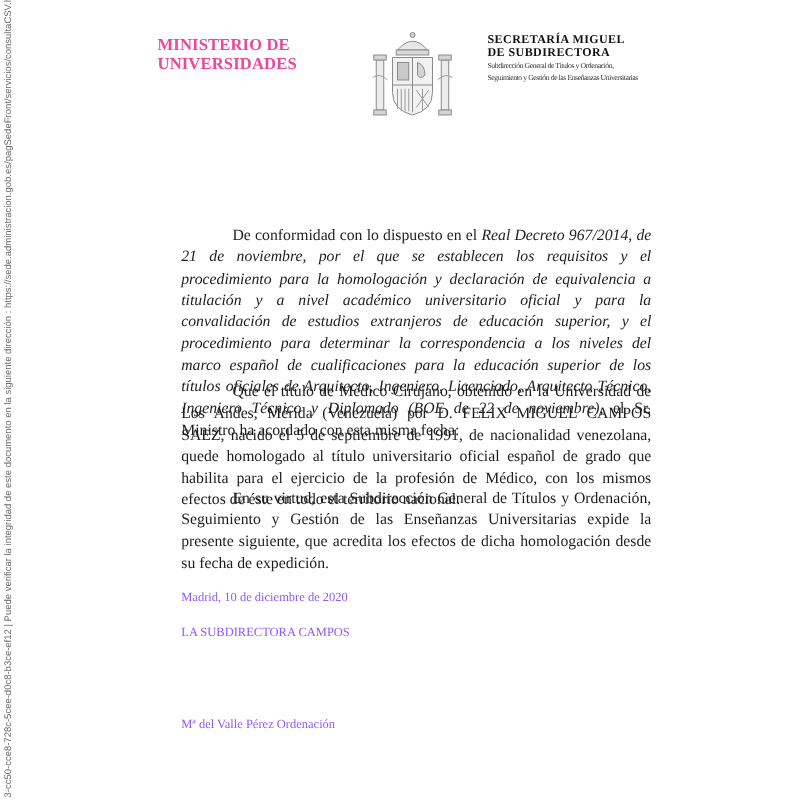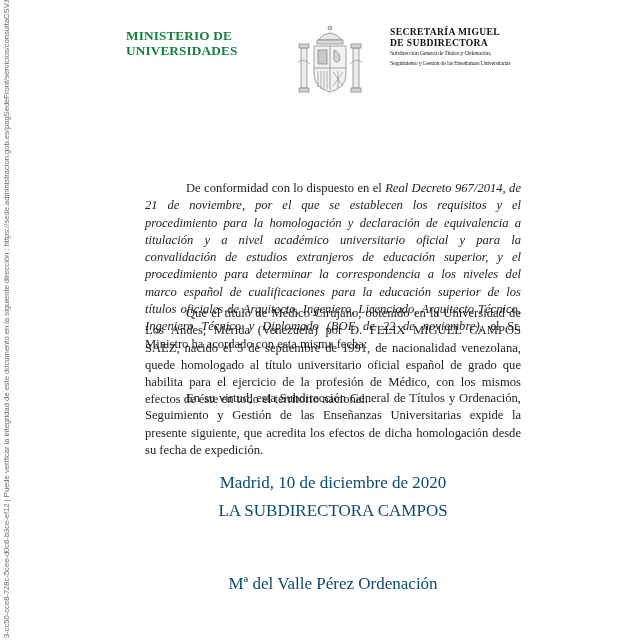--- a/index.html
+++ b/index.html
@@ -1,31 +1,31 @@
 <!DOCTYPE html>
 <html><head>
   <meta charset="utf-8">
   <style>
     html, body { margin:0; padding:0; }
     body { width:640px; height:640px; background:#ffffff; position:relative; overflow:hidden; font-family:"Liberation Serif", "DejaVu Serif", serif; color:#1a1a1a; }
     .side-strip { position:absolute; left:0; top:0; width:14px; height:640px; overflow:hidden; }
     .side-text { position:absolute; left:1px; bottom:2px; transform-origin:left bottom; transform:rotate(-90deg) translateY(100%); white-space:nowrap; font-family:"Liberation Sans", "DejaVu Sans", sans-serif; font-size:7.6px; color:#6a6a6a; width:640px; line-height:11px; }
-    .hdr-left { position:absolute; left:126px; top:29px; font-weight:bold; font-size:13.3px; line-height:14.5px; color:#15803d; letter-spacing:0.1px; }
+    .hdr-left { position:absolute; left:126px; top:29px; font-weight:bold; font-size:13.3px; line-height:14.5px; color:#ec4899; letter-spacing:0.1px; }
     .emblem { position:absolute; left:296px; top:22px; width:68px; height:76px; }
     .hdr-right { position:absolute; left:390px; top:27px; color:#111; }
     .hdr-right .b { font-weight:bold; font-size:9.6px; line-height:10.5px; letter-spacing:0.35px; }
     .hdr-right .s { font-size:6.2px; line-height:9.5px; letter-spacing:-0.35px; color:#333; }
     .body { position:absolute; left:145px; width:376px; font-size:12.6px; line-height:17.3px; text-align:justify; color:#1d1d1d; }
     .p1 { top:180px; }
     .p2 { top:305px; }
     .p3 { top:390px; }
     .indent { display:inline-block; width:41px; }
     i { font-style:italic; }
     b { font-weight:normal; }
-    .center { position:absolute; left:145px; width:376px; text-align:center; font-size:17px; color:#0c4a6e; }
+    .center { position:absolute; left:145px; width:376px; text-align:left; font-size:10px; color:#8b5cf6; }
     .date { top:473px; }
     .role { top:501px; }
     .signer { top:574px; }
   </style>
 </head>
 <body>
 
 <div class="side-strip">
   <div class="side-text">3-cc50-cce8-728c-5cee-d0c8-b3ce-ef12 | Puede verificar la integridad de este documento en la siguiente dirección : https://sede.administracion.gob.es/pagSedeFront/servicios/consultaCSV.h</div>
 </div>

